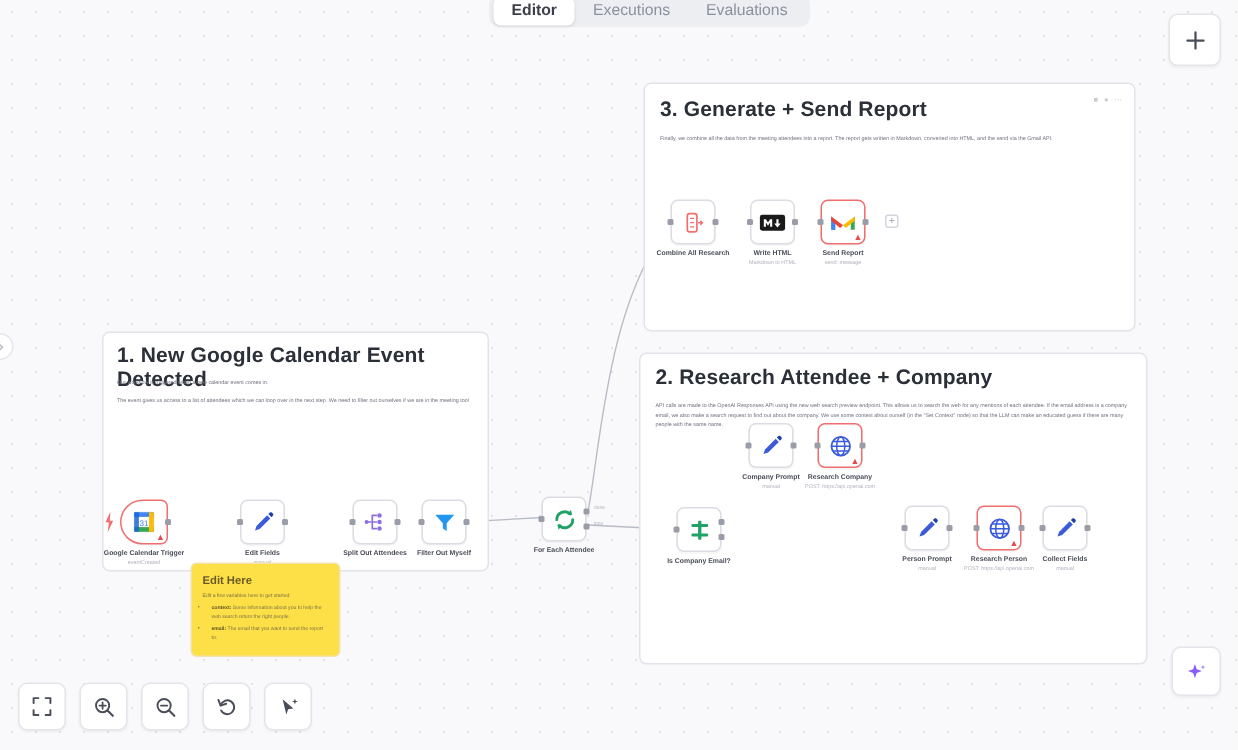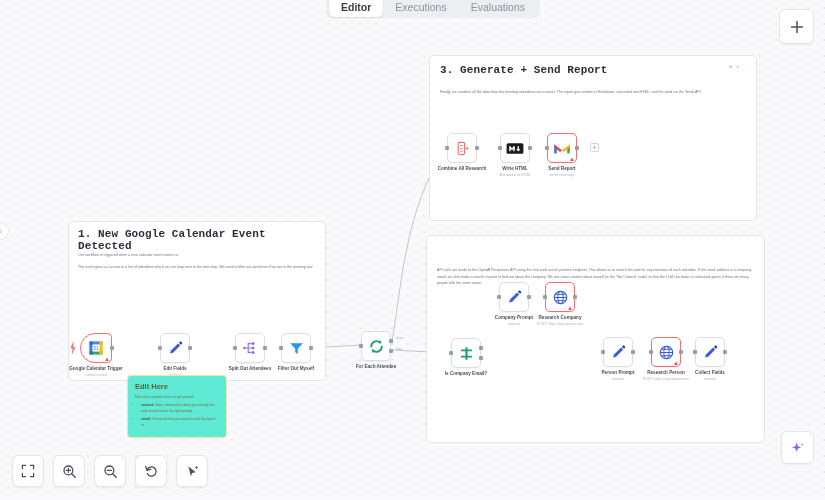--- a/index.html
+++ b/index.html
@@ -58,21 +58,21 @@
     color:#b8bac4; font-size:8px;
   }
 
   
   .frame {
     position: absolute;
     background: #ffffff;
     border: 1px solid #e3e3e9;
     border-radius: 5px;
   }
-  .frame-title { font-size: 11px; font-weight: 700; color: #2b2f38; letter-spacing:.1px;font-family:Liberation Mono, monospace;}
+  .frame-title { font-size: 14px; font-weight: 700; color: #2b2f38; letter-spacing:.1px;}
   .frame-body { font-size: 3.6px; color: #6f737f; line-height: 1.85; margin-top: 7px; }
   .frame-body p { margin-bottom: 5px; }
 
   #frame-3 { left: 429px; top: 55px; width: 328px; height: 166px; }
   #frame-3 .frame-title { position:absolute; left:10px; top:8px; }
   #frame-3 .frame-body  { position:absolute; left:10px; top:26px; width: 308px;}
 
   #frame-1 { left: 68px; top: 221px; width: 258px; height: 160px; }
   #frame-1 .frame-title { position:absolute; left:9px; top:6px; }
   #frame-1 .frame-body  { position:absolute; left:9px; top:23px; width: 240px;}
@@ -84,21 +84,21 @@
   .frame-tools {
     position:absolute; right:8px; top:7px; display:flex; gap:4px;
     color:#c8cad2; font-size:5px; align-items:center;
   }
   .frame-tools span { display:block; }
 
   
   #note-edit-here {
     position: absolute; left: 127px; top: 375px;
     width: 100px; height: 63px;
-    background: #5eead4; border: 1px solid #f1e3ae;
+    background: #fde047; border: 1px solid #f1e3ae;
     border-radius: 4px; padding: 6px 7px;
   }
   #note-edit-here .nh { font-size: 7.5px; font-weight:700; color:#6a5a28; }
   #note-edit-here .nb { font-size: 3.4px; color:#7d7043; line-height:1.75; margin-top:4px; }
   #note-edit-here ul { margin: 2px 0 0 6px; }
   #note-edit-here li { margin-bottom: 2px; }
   #note-edit-here b { color:#5c5022; }
 
   
   .node { position: absolute; }
@@ -248,20 +248,21 @@
 
   <div class="frame" id="frame-1">
     <div class="frame-title">1. New Google Calendar Event Detected</div>
     <div class="frame-body">
       <p>Our workflow is triggered when a new calendar event comes in.</p>
       <p>The event gives us access to a list of attendees which we can loop over in the next step. We need to filter out ourselves if we are in the meeting too!</p>
     </div>
   </div>
 
   <div class="frame" id="frame-2">
+    <div class="frame-title">2. Research Attendee + Company</div>
     <div class="frame-body">
       <p>API calls are made to the OpenAI Responses API using the new web search preview endpoint. This allows us to search the web for any mentions of each attendee. If the email address is a company email, we also make a search request to find out about the company. We use some context about ourself (in the "Set Context" node) so that the LLM can make an educated guess if there are many people with the same name.</p>
     </div>
   </div>
 
   <div class="node" style="left:80px; top:333px;">
     <div class="node-box trigger err">
       <svg width="16" height="16" viewBox="0 0 16 16">
         <rect x="1.5" y="1.5" width="13" height="13" rx="1.6" fill="#fff" stroke="#dadce0" stroke-width="0.8"></rect>
         <rect x="1.5" y="1.5" width="13" height="3.2" fill="#4285f4"></rect>

